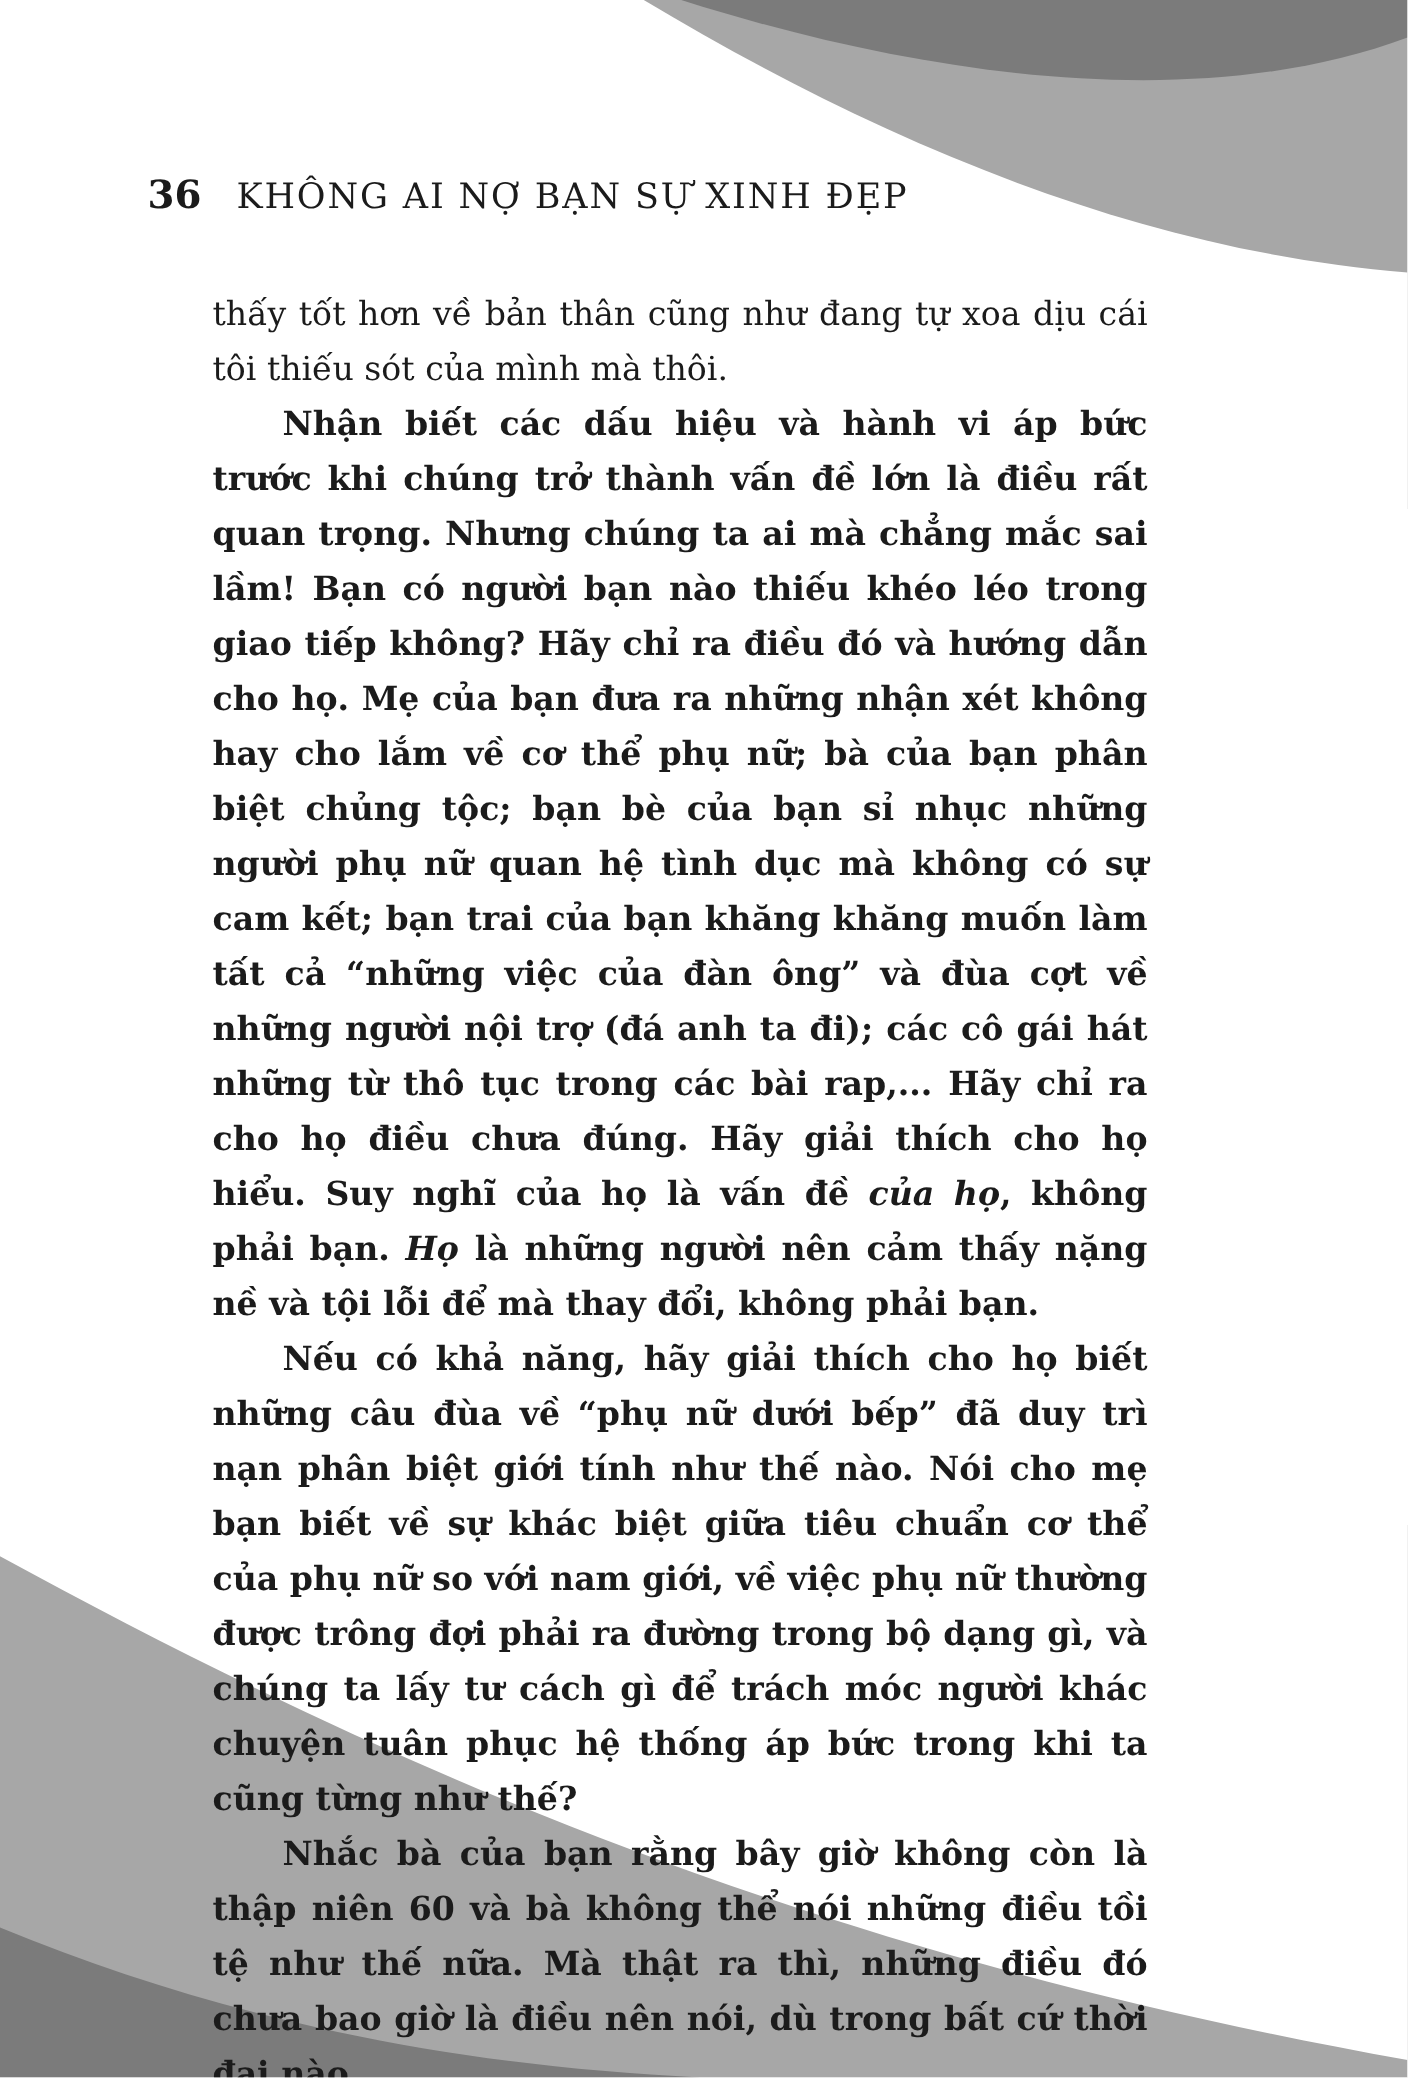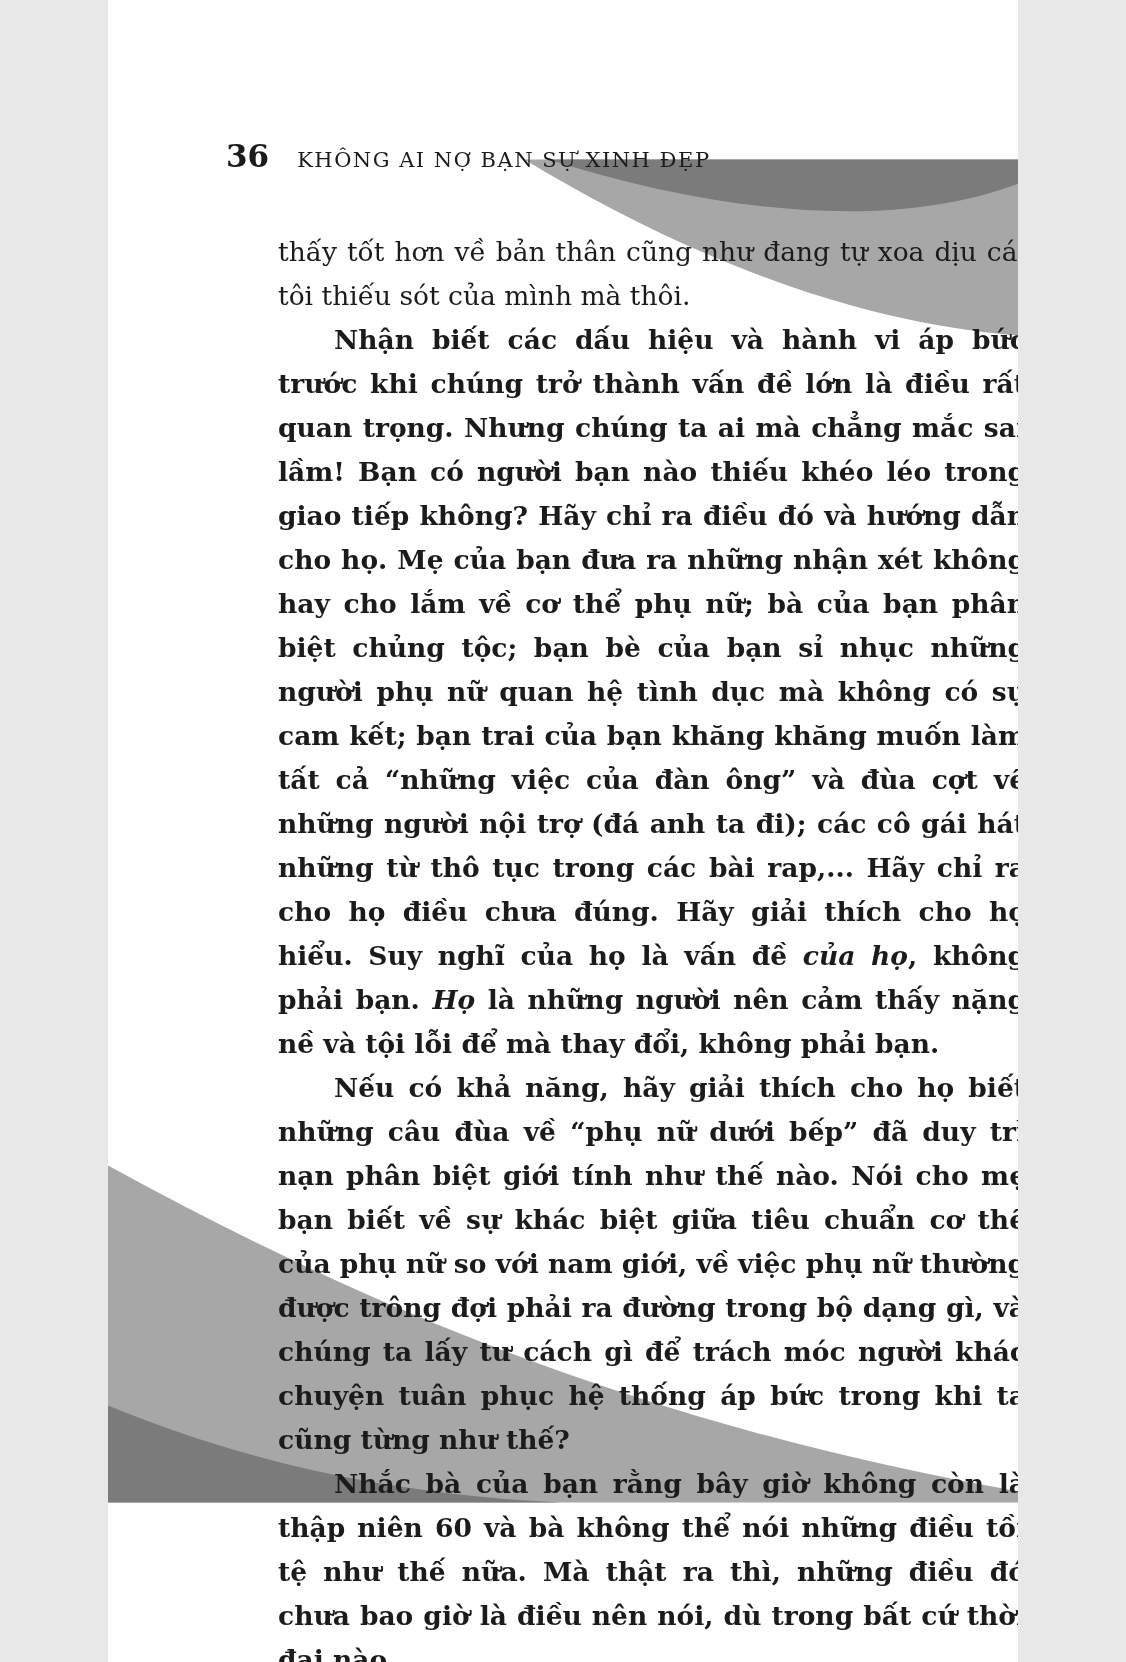--- a/index.html
+++ b/index.html
@@ -2,21 +2,21 @@
 <html style="--paper: #ffffff; --text: #1b1b1b; --swoosh-light: #a7a7a7; --swoosh-dark: #7b7b7b;"><head>
 <meta charset="utf-8">
 <style>
   html, body {
     margin: 0;
     padding: 0;
     background: #e8e8e8;
   }
   .page {
     position: relative;
-    width: 910px;
+    width: 1126px;
     height: 1662px;
     background: var(--paper, #ffffff);
     overflow: hidden;
     font-family: "DejaVu Serif", "Liberation Serif", serif;
     color: var(--text, #1b1b1b);
     margin: 0 auto;
   }
   .deco {
     position: absolute;
     top: 0; left: 0;
@@ -34,21 +34,21 @@
     display: flex;
     align-items: baseline;
     gap: 28px;
     white-space: nowrap;
   }
   .page-number {
     font-size: 31px;
     font-weight: bold;
   }
   .running-title {
-    font-size: 21px;
+    font-size: 28px;
     letter-spacing: 1.5px;
     font-weight: 500;
   }
 
   .body-text {
     position: absolute;
     top: 230px;
     left: 170px;
     width: 748px;
     font-size: 26.5px;

